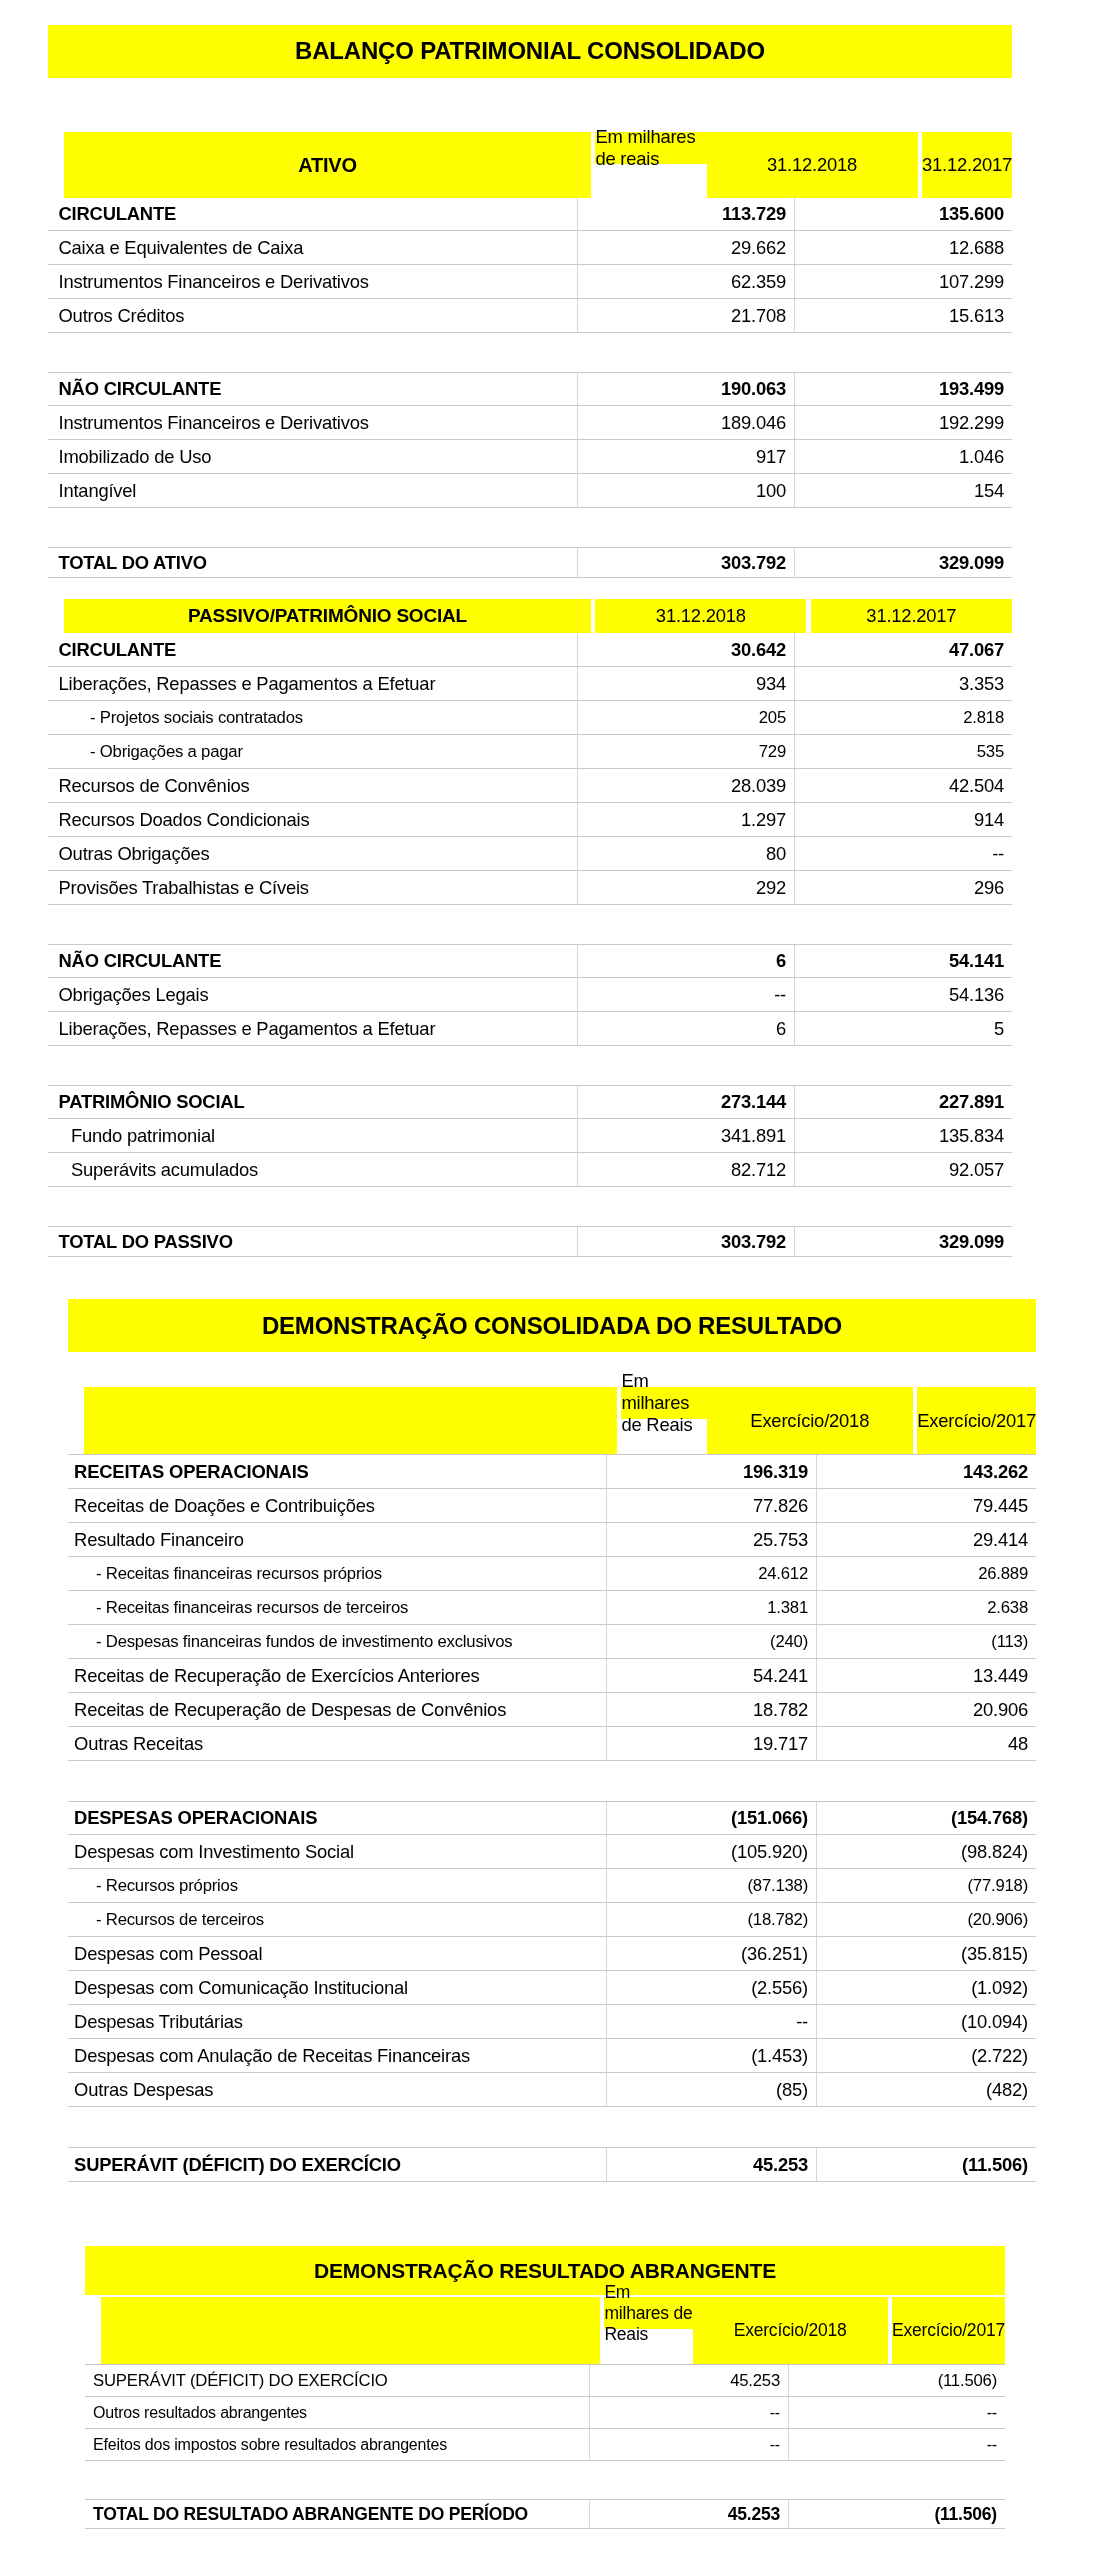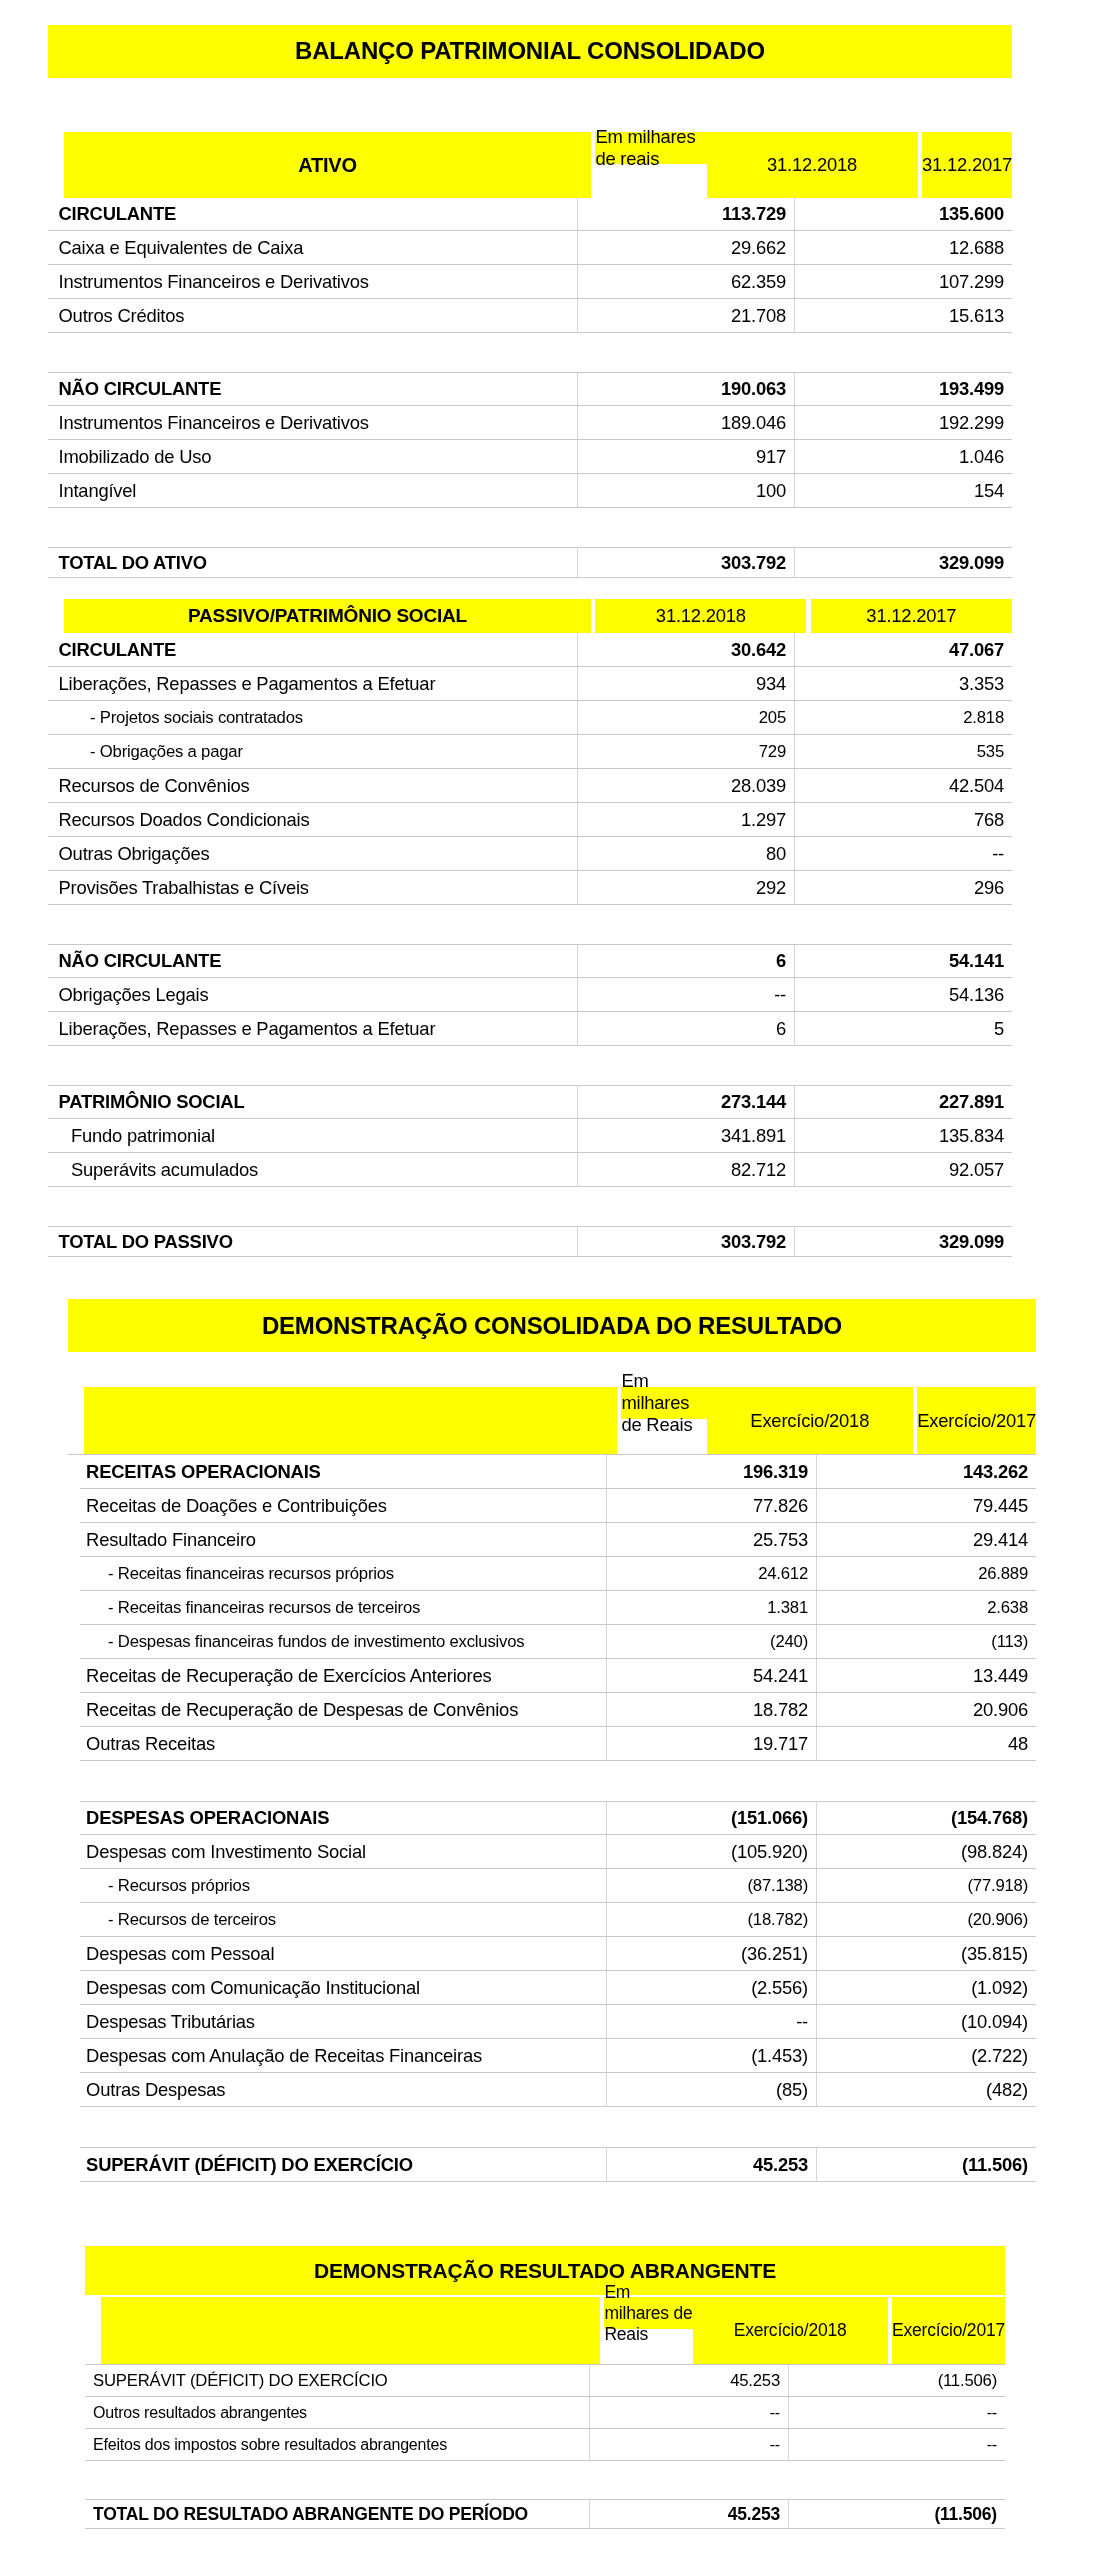--- a/index.html
+++ b/index.html
@@ -76,21 +76,21 @@
   .tA .row.total { height:31px; }
   .tA .gap { height:39px; }
   .tA .cl { padding-left:10.5px; font-size:18.4px; }
   .tA .c1 { width:217px; font-size:18.4px; }
   .tA .c2 { width:218px; font-size:18.4px; }
   .tA .row.sub .cl { padding-left:42px; font-size:16.7px; }
   .tA .row.sub .c1, .tA .row.sub .c2 { font-size:16.7px; }
   .tA .row.indent .cl { padding-left:23px; }
 
   
-  .tB .row { height:34px;margin-left:12px; }
+  .tB .row { height:34px; }
   .tB .row.total { height:35px; }
   .tB .gap { height:40px; }
   .tB .cl { padding-left:6.1px; font-size:18.4px; }
   .tB .c1 { width:210px; font-size:18.4px; }
   .tB .c2 { width:220px; font-size:18.4px; }
   .tB .row.sub .cl { padding-left:28px; font-size:16.7px; }
   .tB .row.sub .c1, .tB .row.sub .c2 { font-size:16.7px; }
 
   
   .tC .row { height:32px; }
@@ -196,21 +196,21 @@
       <div class="c2">535</div>
     </div>
     <div class="row item">
       <div class="cl">Recursos de Convênios</div>
       <div class="c1">28.039</div>
       <div class="c2">42.504</div>
     </div>
     <div class="row item">
       <div class="cl">Recursos Doados Condicionais</div>
       <div class="c1">1.297</div>
-      <div class="c2">768</div>
+      <div class="c2">914</div>
     </div>
     <div class="row item">
       <div class="cl">Outras Obrigações</div>
       <div class="c1">80</div>
       <div class="c2">--</div>
     </div>
     <div class="row item">
       <div class="cl">Provisões Trabalhistas e Cíveis</div>
       <div class="c1">292</div>
       <div class="c2">296</div>

